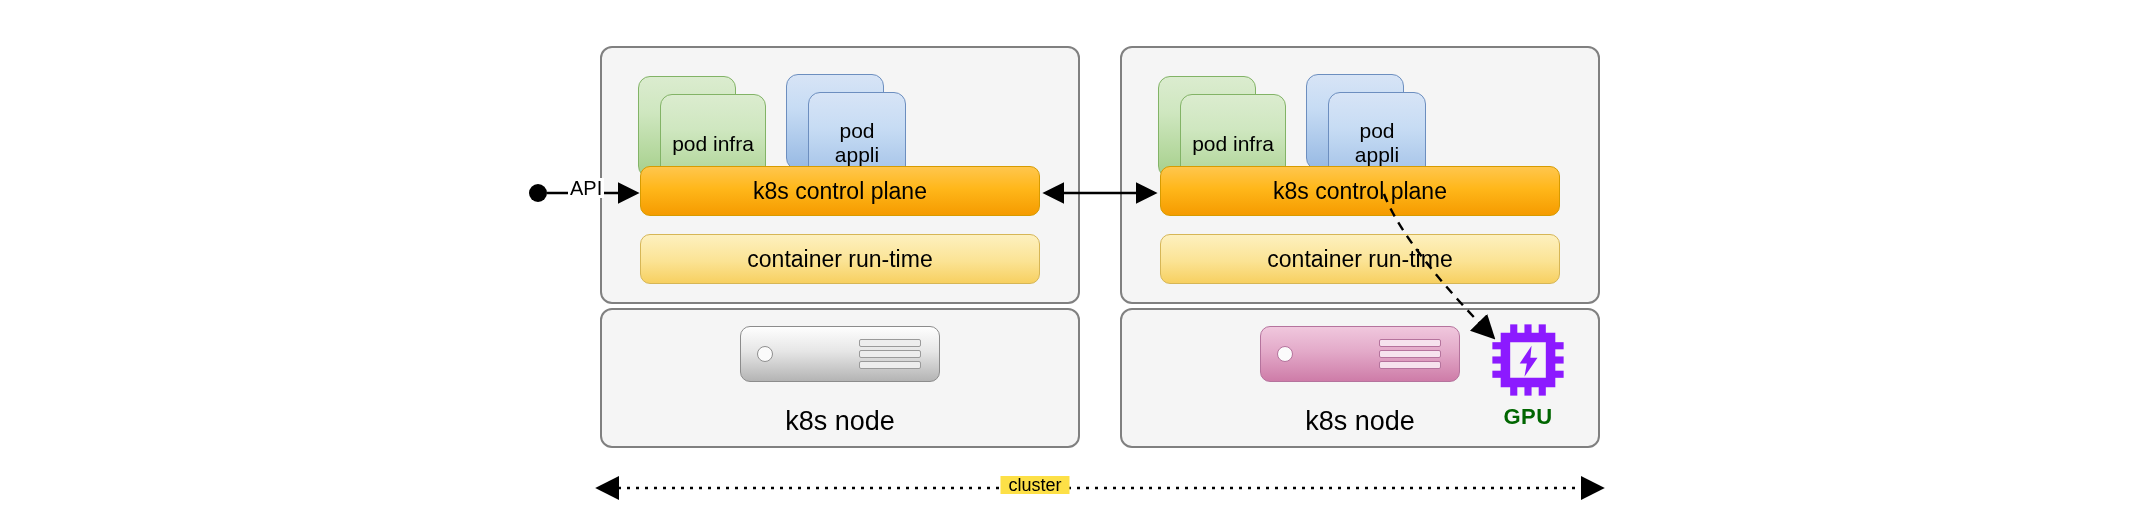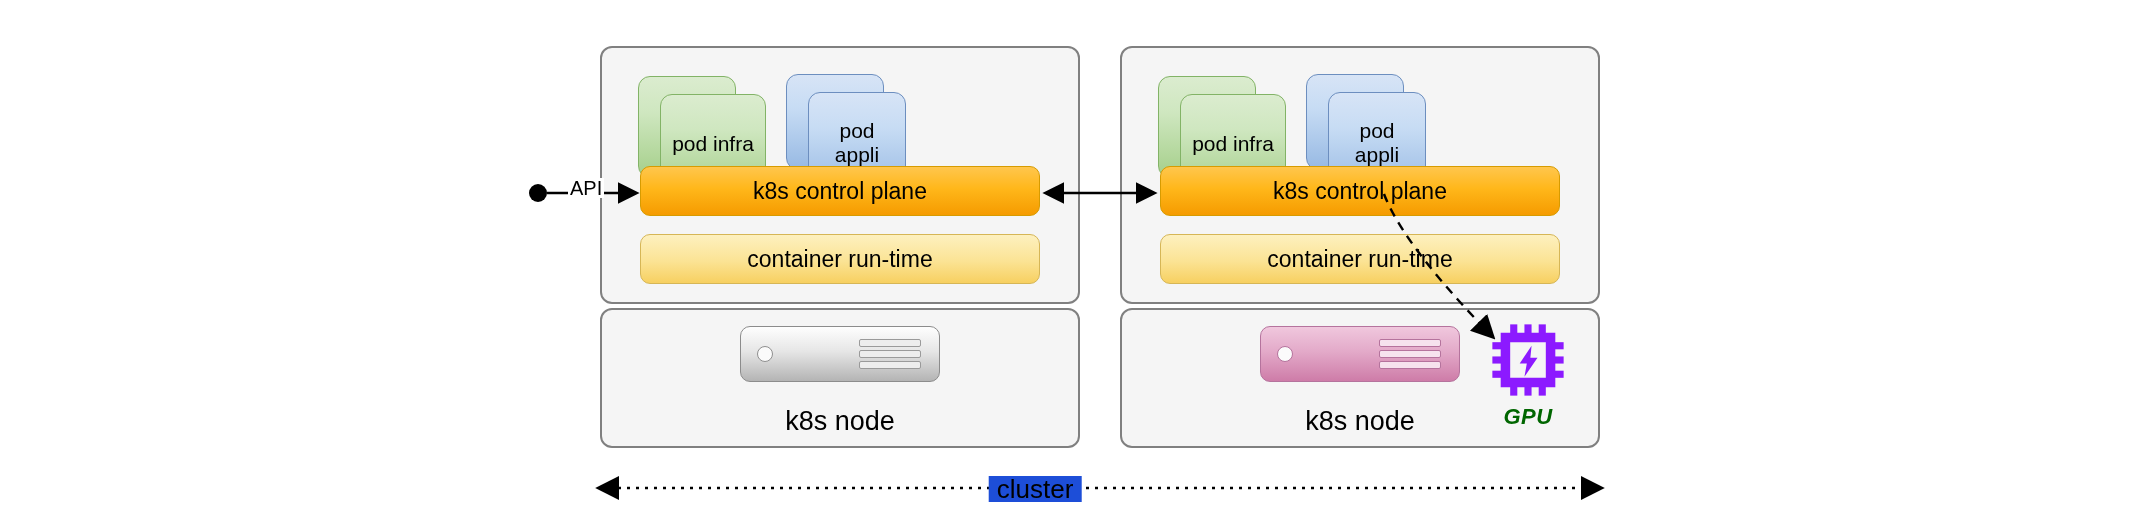--- a/index.html
+++ b/index.html
@@ -154,21 +154,20 @@
   .cap-left  { left: 740px; }
   .cap-right { left: 1260px; }
 
   
   .gpu-wrap {
     position: absolute;
     left: 1488px;
     top: 316px;
     width: 80px;
     text-align: center;
-    font-style: italic;
   }
   .gpu-label {
     margin-top: 2px;
     font-size: 22px;
     font-weight: bold;
     color: #006600;
     letter-spacing: .5px;
   }
 
   
@@ -182,22 +181,22 @@
     line-height: 1;
     z-index: 6;
   }
 
   
   .cluster-label {
     position: absolute;
     left: 1035px;
     top: 470px;
     transform: translateX(-50%);
-    background: #1d4ed8;
-    font-size: 26px;
+    background: #fde047;
+    font-size: 18px;
     padding: 0 8px;
     line-height: 1;
     z-index: 6;
   }
 
   svg.overlay {
     position: absolute;
     left: 0; top: 0;
     width: 2140px;
     height: 520px;

